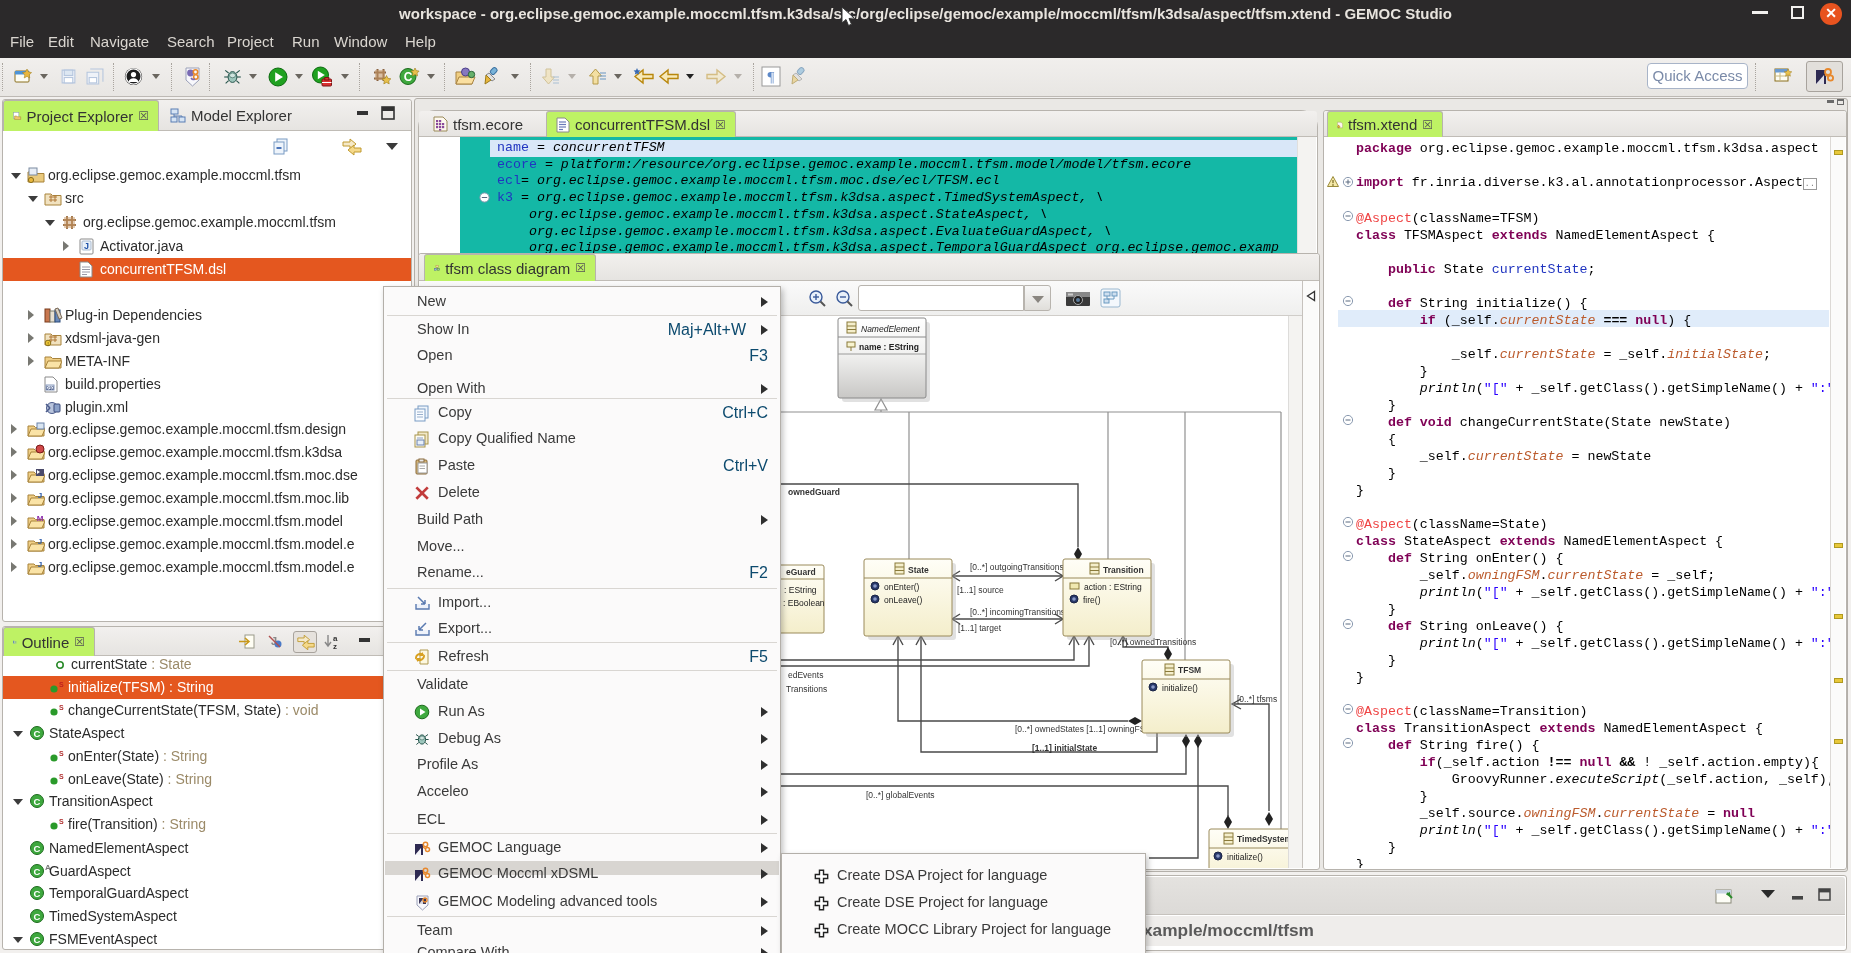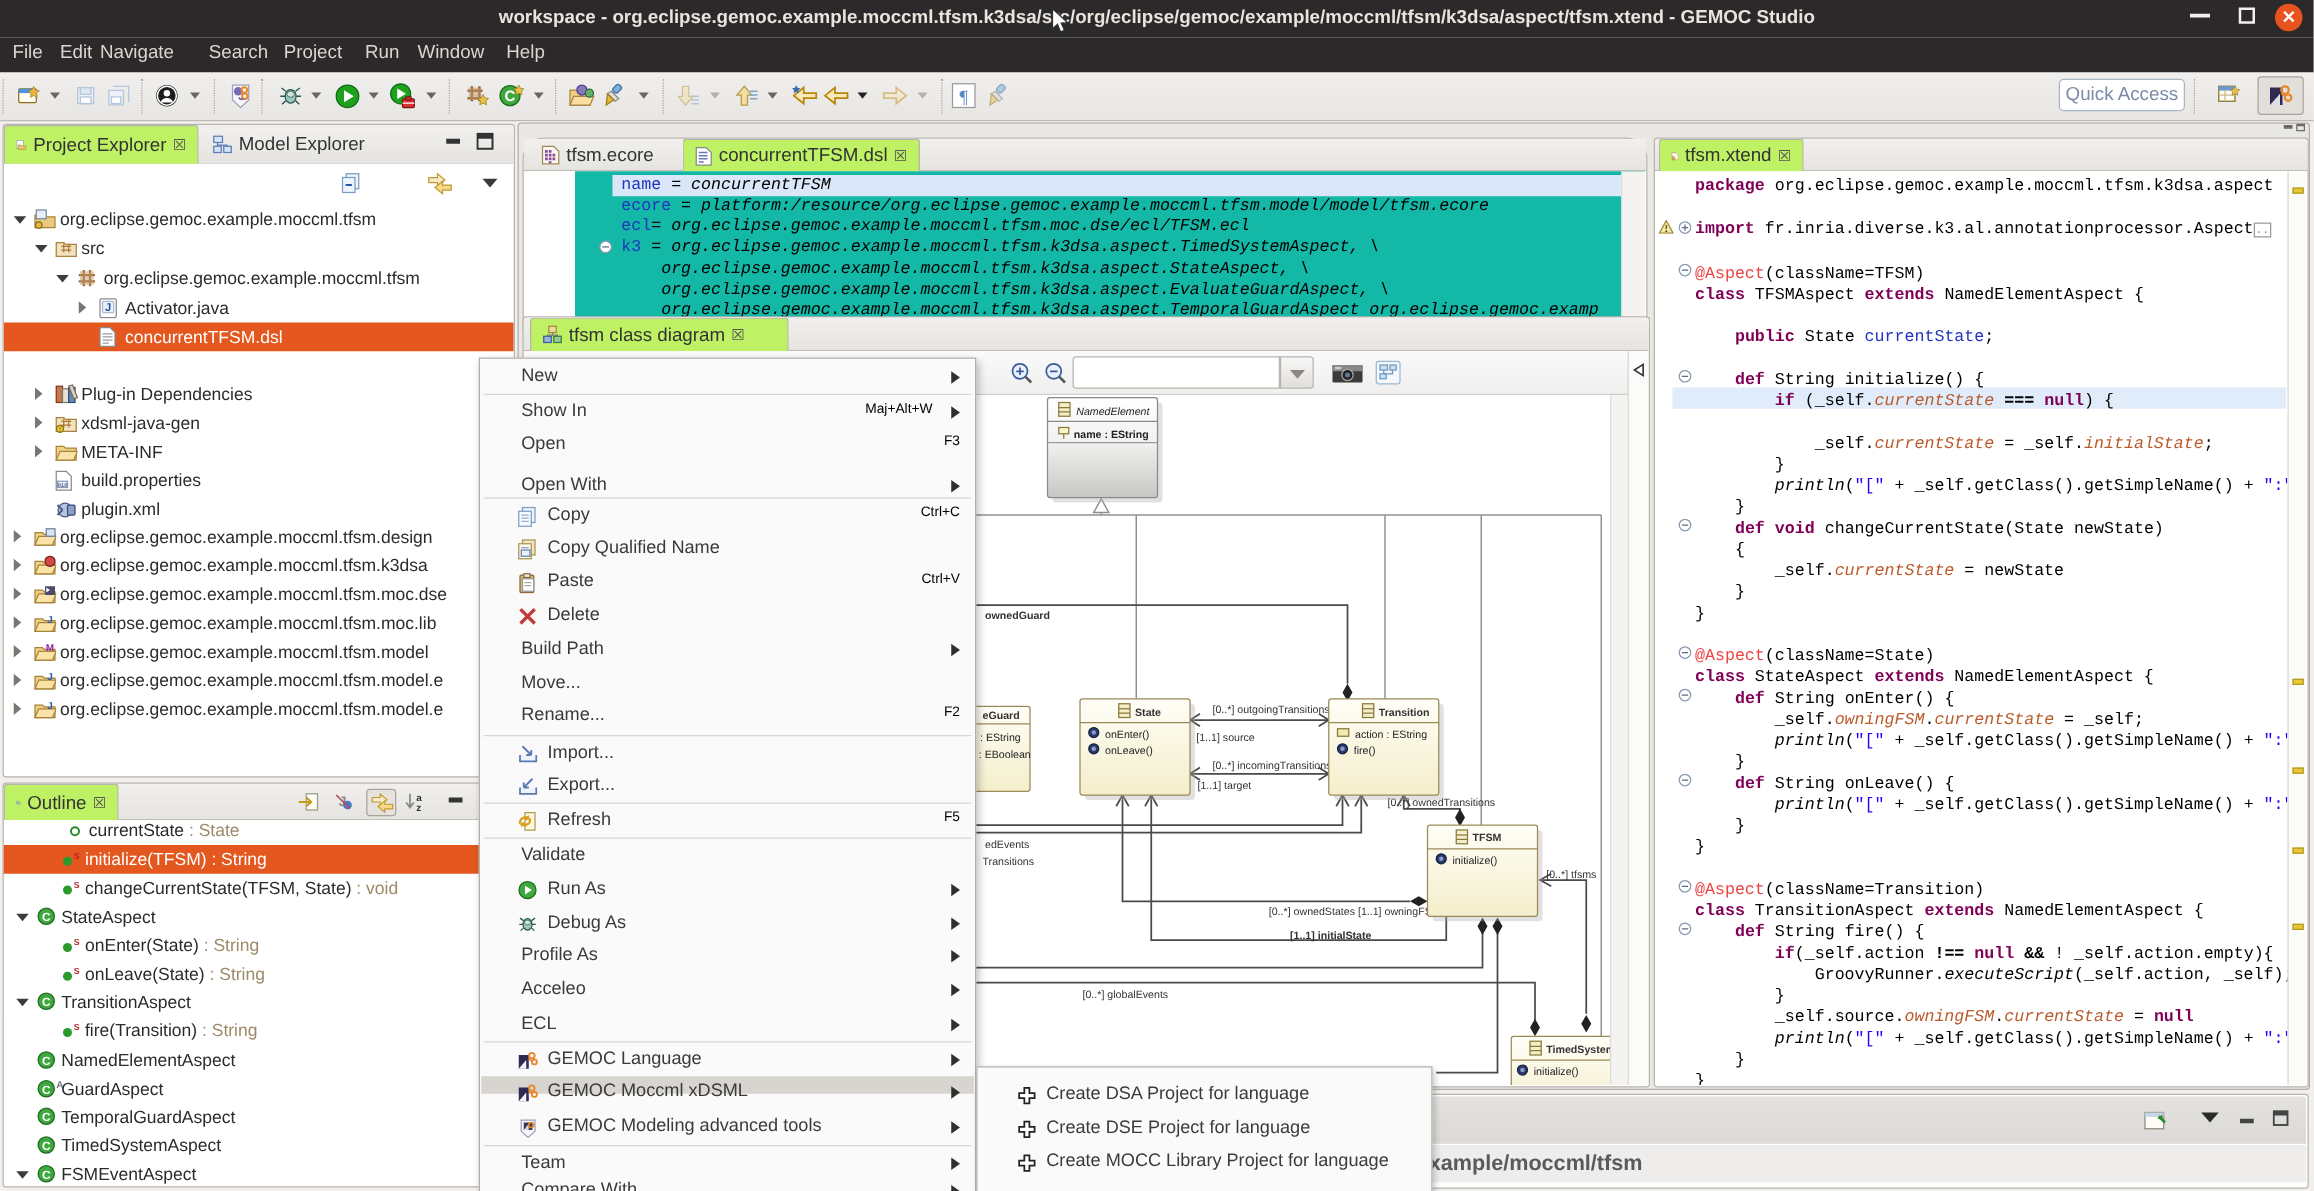--- a/index.html
+++ b/index.html
@@ -36,41 +36,41 @@
   .code .kb { color:#2135c0; }
   .code .it { font-style:italic; }
   .code .ann { color:#ef4444; }
   .code .fld { color:#bb5b2d; font-style:italic; }
   .code .str { color:#2a00ff; }
   
   .menu { position:absolute; background:#fbfafa; border:1px solid #b3afa9; box-shadow:2px 3px 6px rgba(0,0,0,.25); }
   .menu .row { position:absolute; left:1px; right:1px; height:27px; }
   .menu .row .lbl.ic { left:53px; }
   .menu .row .lbl { position:absolute; left:32px; top:4px; font-size:14.5px; color:#3a3a3a; white-space:nowrap; }
-  .menu .row .acc { position:absolute; right:11px; top:4px; font-size:11px; color:#000000; }
+  .menu .row .acc { position:absolute; right:11px; top:4px; font-size:16px; color:#0c4a6e; }
   .menu .row .sub { position:absolute; right:11px; top:8px; width:0; height:0; border-top:5.5px solid transparent; border-bottom:5.5px solid transparent; border-left:7px solid #2f2f2f; }
   .menu .row .mic { position:absolute; left:29px; top:5px; width:17px; height:17px; }
   .menu .sep { position:absolute; left:3px; right:3px; height:0; border-top:1px solid #d9d6d2; }
   .menu .row.hl { background:#d8d5d1; }
 </style>
 </head>
 <body>
 <div id="titlebar" class="abs">
     <span class="title" style="left:0;width:1851px;text-align:center;">workspace - org.eclipse.gemoc.example.moccml.tfsm.k3dsa/src/org/eclipse/gemoc/example/moccml/tfsm/k3dsa/aspect/tfsm.xtend - GEMOC Studio</span>
   <span class="abs" style="left:1752px;top:11px;width:16px;height:3px;background:#f2f0ee;"></span>
   <span class="abs" style="left:1791px;top:6px;width:13px;height:13px;border:2px solid #f2f0ee;"></span>
   <span class="abs" style="left:1820px;top:3px;width:22px;height:22px;border-radius:50%;background:#e8531f;color:#fff;font-size:14px;text-align:center;line-height:21px;font-weight:bold;">✕</span>
 <svg class="abs" style="left:840px;top:6px" width="16" height="24" viewBox="0 0 16 24">
       <path d="M2 1 L2 17 L6 13.5 L8.5 19.5 L11.5 18.2 L9 12.5 L14 12z" fill="#fff" stroke="#333" stroke-width="1"></path>
     </svg>
 </div>
 <div id="menubar" class="abs">
   <span class="mi" style="left:10px;">File</span>
   <span class="mi" style="left:48px;">Edit</span>
-  <span class="mi" style="left:80px;">Navigate</span>
+  <span class="mi" style="left:90px;">Navigate</span>
   <span class="mi" style="left:167px;">Search</span>
   <span class="mi" style="left:227px;">Project</span>
   <span class="mi" style="left:292px;">Run</span>
   <span class="mi" style="left:334px;">Window</span>
   <span class="mi" style="left:405px;">Help</span>
 </div>
 <div id="toolbar" class="abs">
 <span class="tsep" style="left:2px"></span>
 <svg class="abs" style="left:14px;top:10px" width="19" height="17" viewBox="0 0 19 17">
       <rect x="1" y="3" width="14" height="11" rx="1" fill="#fdfdf4" stroke="#8a6f1d"></rect>
@@ -612,21 +612,21 @@
     <svg class="abs" style="left:19px;top:55px" width="11" height="11" viewBox="0 0 11 11">
         <circle cx="5.5" cy="5.5" r="4.6" fill="#fff" stroke="#8a9ab0"></circle>
         <line x1="2.8" y1="5.5" x2="8.2" y2="5.5" stroke="#5a6a80"></line>
       </svg>
     <div class="abs" style="right:0;top:0;bottom:0;width:19px;background:#f4f3f1;border-left:1px solid #e0dfdd;"></div>
   </div>
 </div>
 
 <div id="diag" class="panel" style="left:418px;top:253px;width:902px;height:617px;">
   <div class="tabrow" style="height:27px;"></div>
-  <div class="tab active" style="left:5px;width:207px;height:27px;">
+  <div class="tab active" style="left:5px;width:172px;height:27px;">
     <svg width="16" height="16" viewBox="0 0 16 16">
         <rect x="5" y="1" width="6" height="5" fill="#f0dc9a" stroke="#a8883a"></rect>
         <rect x="1" y="9" width="6" height="5" fill="#9ab4dc" stroke="#3a5a9a"></rect>
         <rect x="9" y="9" width="6" height="5" fill="#9ac89a" stroke="#3a7a3a"></rect>
         <path d="M8 6 v2 M4 9 V8 h8 v1" stroke="#777" fill="none"></path>
       </svg>
     <span>tfsm class diagram</span>
       <span style="font-size:12px;color:#555;">☒</span>
   </div>
   <div class="abs" style="left:1px;top:27px;right:1px;height:35px;background:linear-gradient(#fafafa,#efefee);border-bottom:1px solid #d0cdc9;">

